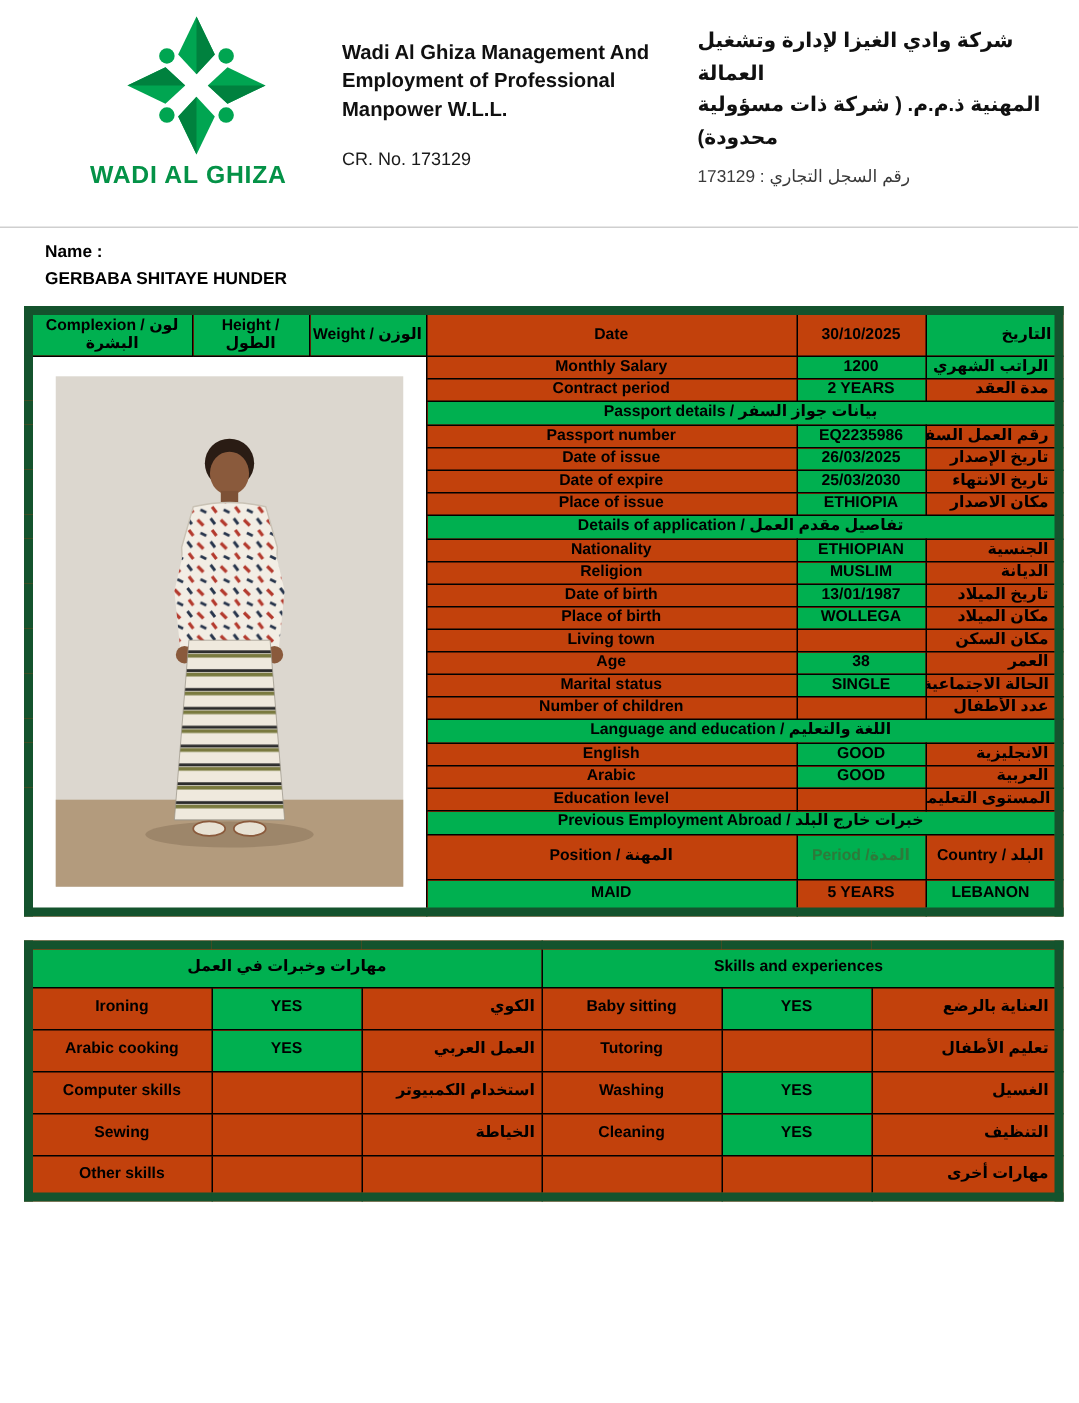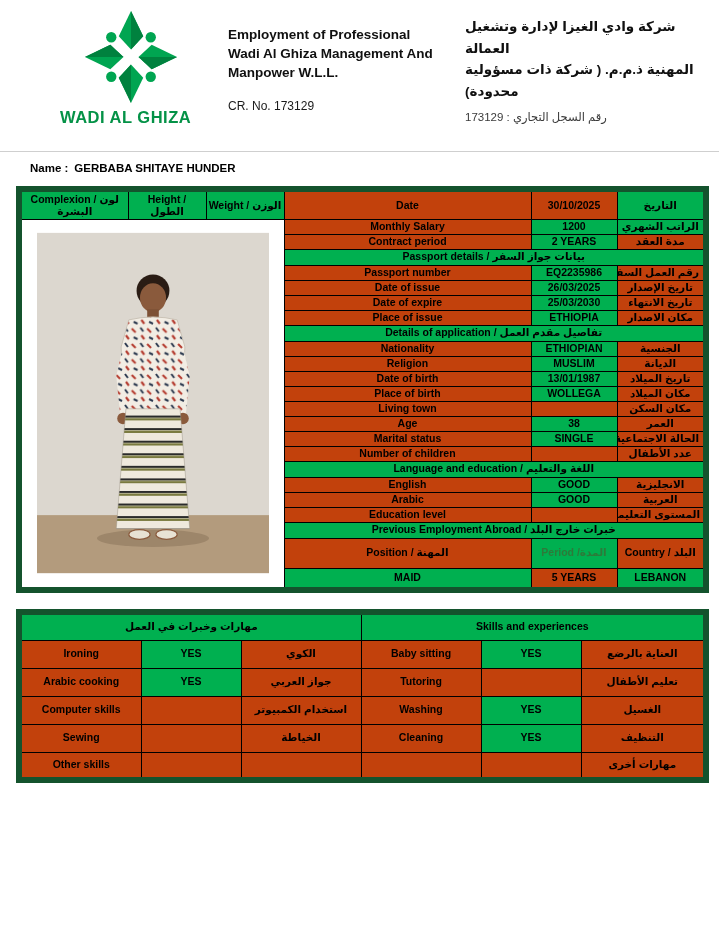--- a/index.html
+++ b/index.html
@@ -16,32 +16,32 @@
   .logo-dot { fill:var(--logo-green,#00a551); }
   .wordmark { display:block; margin-top:4px; font-size:16.5px; font-weight:bold; letter-spacing:.5px; color:var(--wordmark-green,#049247); white-space:nowrap; }
   .en-col { flex:1; padding:18px 0 0 26px; }
   .company-en { font-size:13.5px; font-weight:bold; line-height:1.4; color:#101010; }
   .crno { display:inline-block; margin-top:16px; font-size:12px; color:#1a1a1a; }
   .ar-col { flex:0 0 auto; width:238px; direction:rtl; text-align:left; padding:8px 2px 0 0; }
   .company-ar { font-size:13.5px; font-weight:bold; line-height:1.6; color:#101010; }
   .cr-ar { margin-top:8px; font-size:11.5px; color:#3a3a3a; }
 
   
-  .name-line { display:flex; gap:6px; padding:10px 0 8px 30px; font-size:11.5px; font-weight:bold; }
+  .name-line { display:flex; gap:6px; padding:10px 0 8px 30px; font-size:11.5px; font-weight:bold;flex-direction:column; }
 
   
   .tables { padding:0 16px; }
   table { border-collapse:collapse; table-layout:fixed; width:687px; border:6px solid #14532d; background:#c2410c; }
   td { border:1px solid #000; font-size:10.5px; font-weight:bold; height:15px; padding:0 4px; line-height:1.12; vertical-align:middle; overflow:hidden; white-space:nowrap; }
   .info { margin-top:4px; }
   .g { background:var(--green,#00b050); }
   .c { text-align:center; }
   .lbl { text-align:center; }
   .val { text-align:center; }
-  .arc { direction:rtl; text-align:center; }
+  .arc { direction:rtl; text-align:right; }
   .sect { text-align:center; height:16px; }
   .top td { height:30px; white-space:normal; line-height:1.15; padding:1px 2px; }
   .dimtxt { color:#2d7a3a; }
   .emp-labels td { height:30px; }
   .emp-values td { height:22px; }
 
   .photo-cell { padding:4px; text-align:center; vertical-align:middle; background:#fff; }
   .photo { width:232px; height:346px; margin:0 auto; display:block; }
 
   
@@ -70,22 +70,22 @@
         <circle class="logo-dot" cx="29" cy="29" r="5.5"></circle>
         <circle class="logo-dot" cx="71" cy="29" r="5.5"></circle>
         <circle class="logo-dot" cx="29" cy="71" r="5.5"></circle>
         <circle class="logo-dot" cx="71" cy="71" r="5.5"></circle>
       </svg>
       <span class="wordmark">WADI AL GHIZA</span>
     </div>
 
     <div class="en-col">
       <div class="company-en">
+        <div>Wadi Al Ghiza Management And</div>
         <div>Employment of Professional</div>
-        <div>Wadi Al Ghiza Management And</div>
         <div>Manpower W.L.L.</div>
       </div>
       <span class="crno">CR. No. 173129</span>
     </div>
 
     <div class="ar-col">
       <div class="company-ar">
         <div>شركة وادي الغيزا لإدارة وتشغيل العمالة</div>
         <div>المهنية ذ.م.م. ( شركة ذات مسؤولية</div>
         <div>محدودة)</div>
@@ -292,21 +292,21 @@
         <td class="lbl">Ironing</td>
         <td class="c g">YES</td>
         <td class="arc">الكوي</td>
         <td class="lbl">Baby sitting</td>
         <td class="c g">YES</td>
         <td class="arc">العناية بالرضع</td>
       </tr>
       <tr>
         <td class="lbl">Arabic cooking</td>
         <td class="c g">YES</td>
-        <td class="arc">جواز العربي</td>
+        <td class="arc">العمل العربي</td>
         <td class="lbl">Tutoring</td>
         <td class="c"></td>
         <td class="arc">تعليم الأطفال</td>
       </tr>
       <tr>
         <td class="lbl">Computer skills</td>
         <td class="c"></td>
         <td class="arc">استخدام الكمبيوتر</td>
         <td class="lbl">Washing</td>
         <td class="c g">YES</td>

